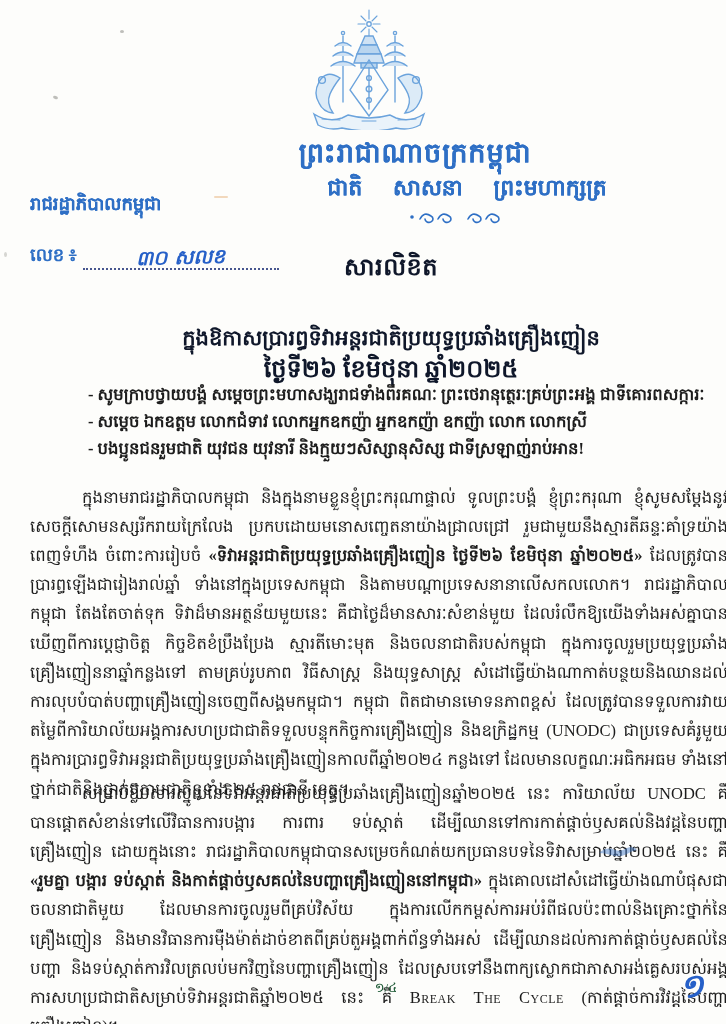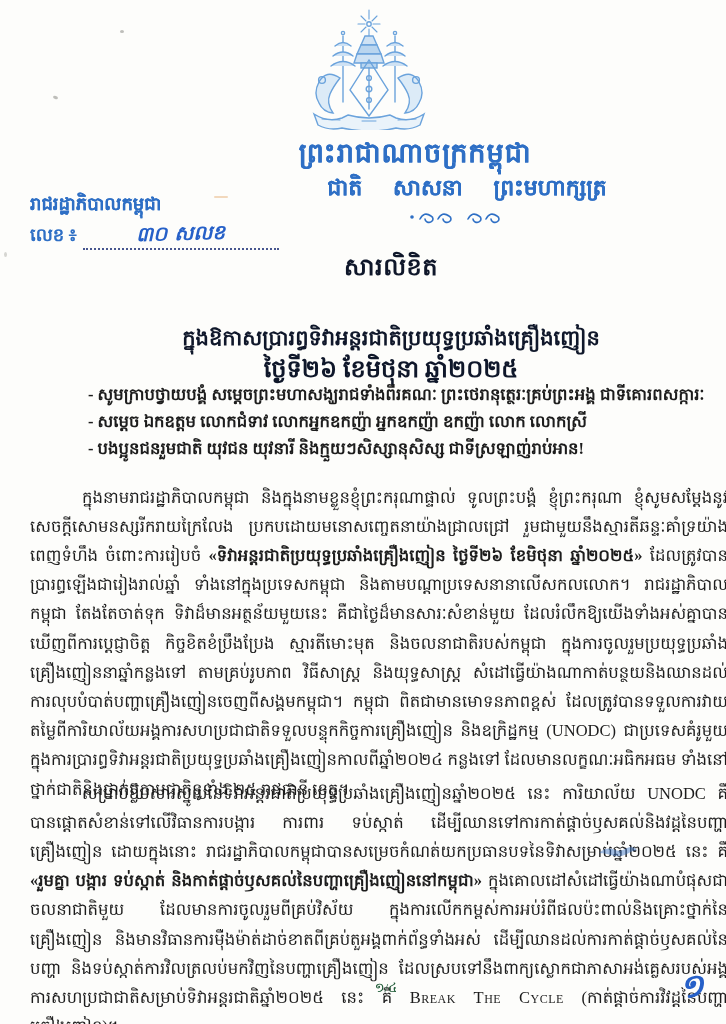--- a/index.html
+++ b/index.html
@@ -12,21 +12,21 @@
   }
   
   .crest{position:absolute;top:8px;left:306px;width:126px;height:122px;}
   .hdr-line{position:absolute;width:726px;text-align:center;color:#2e6fc5;font-weight:bold;}
   .kingdom{top:136px;left:52px;font-size:27px;letter-spacing:1px;text-shadow:0 0 .6px #2e6fc5;}
   .motto{top:174px;left:104px;font-size:22px;word-spacing:1.15em;text-shadow:0 0 .5px #2e6fc5;}
   .ornament{position:absolute;top:208px;left:408px;}
   
   .ref{position:absolute;left:30px;top:192px;color:#2e6fc5;font-weight:bold;}
   .ref-gov{font-size:18px;text-shadow:0 0 .5px #2e6fc5;}
-  .ref-line{margin-top:4px;font-size:18px;display:flex;}
+  .ref-line{margin-top:24px;font-size:18px;display:flex;align-items:flex-end;}
   .dotline{display:inline-block;width:196px;border-bottom:2px dotted #47568f;margin-left:6px;text-align:center;line-height:20px;}
   .hand{font-family:"DejaVu Sans","Liberation Sans",sans-serif;font-style:italic;font-weight:600;
         color:#2660c8;font-size:20px;display:inline-block;transform:rotate(-1.5deg);}
   
   .tline{position:absolute;width:726px;text-align:center;font-weight:bold;color:#0f172a;}
   .doc-type{top:252px;font-size:24px;letter-spacing:.5px;}
   .sub1{top:290px;font-size:18.5px;}
   .sub2{top:324px;font-size:21px;}
   .sub3{top:354px;font-size:24px;}
   

